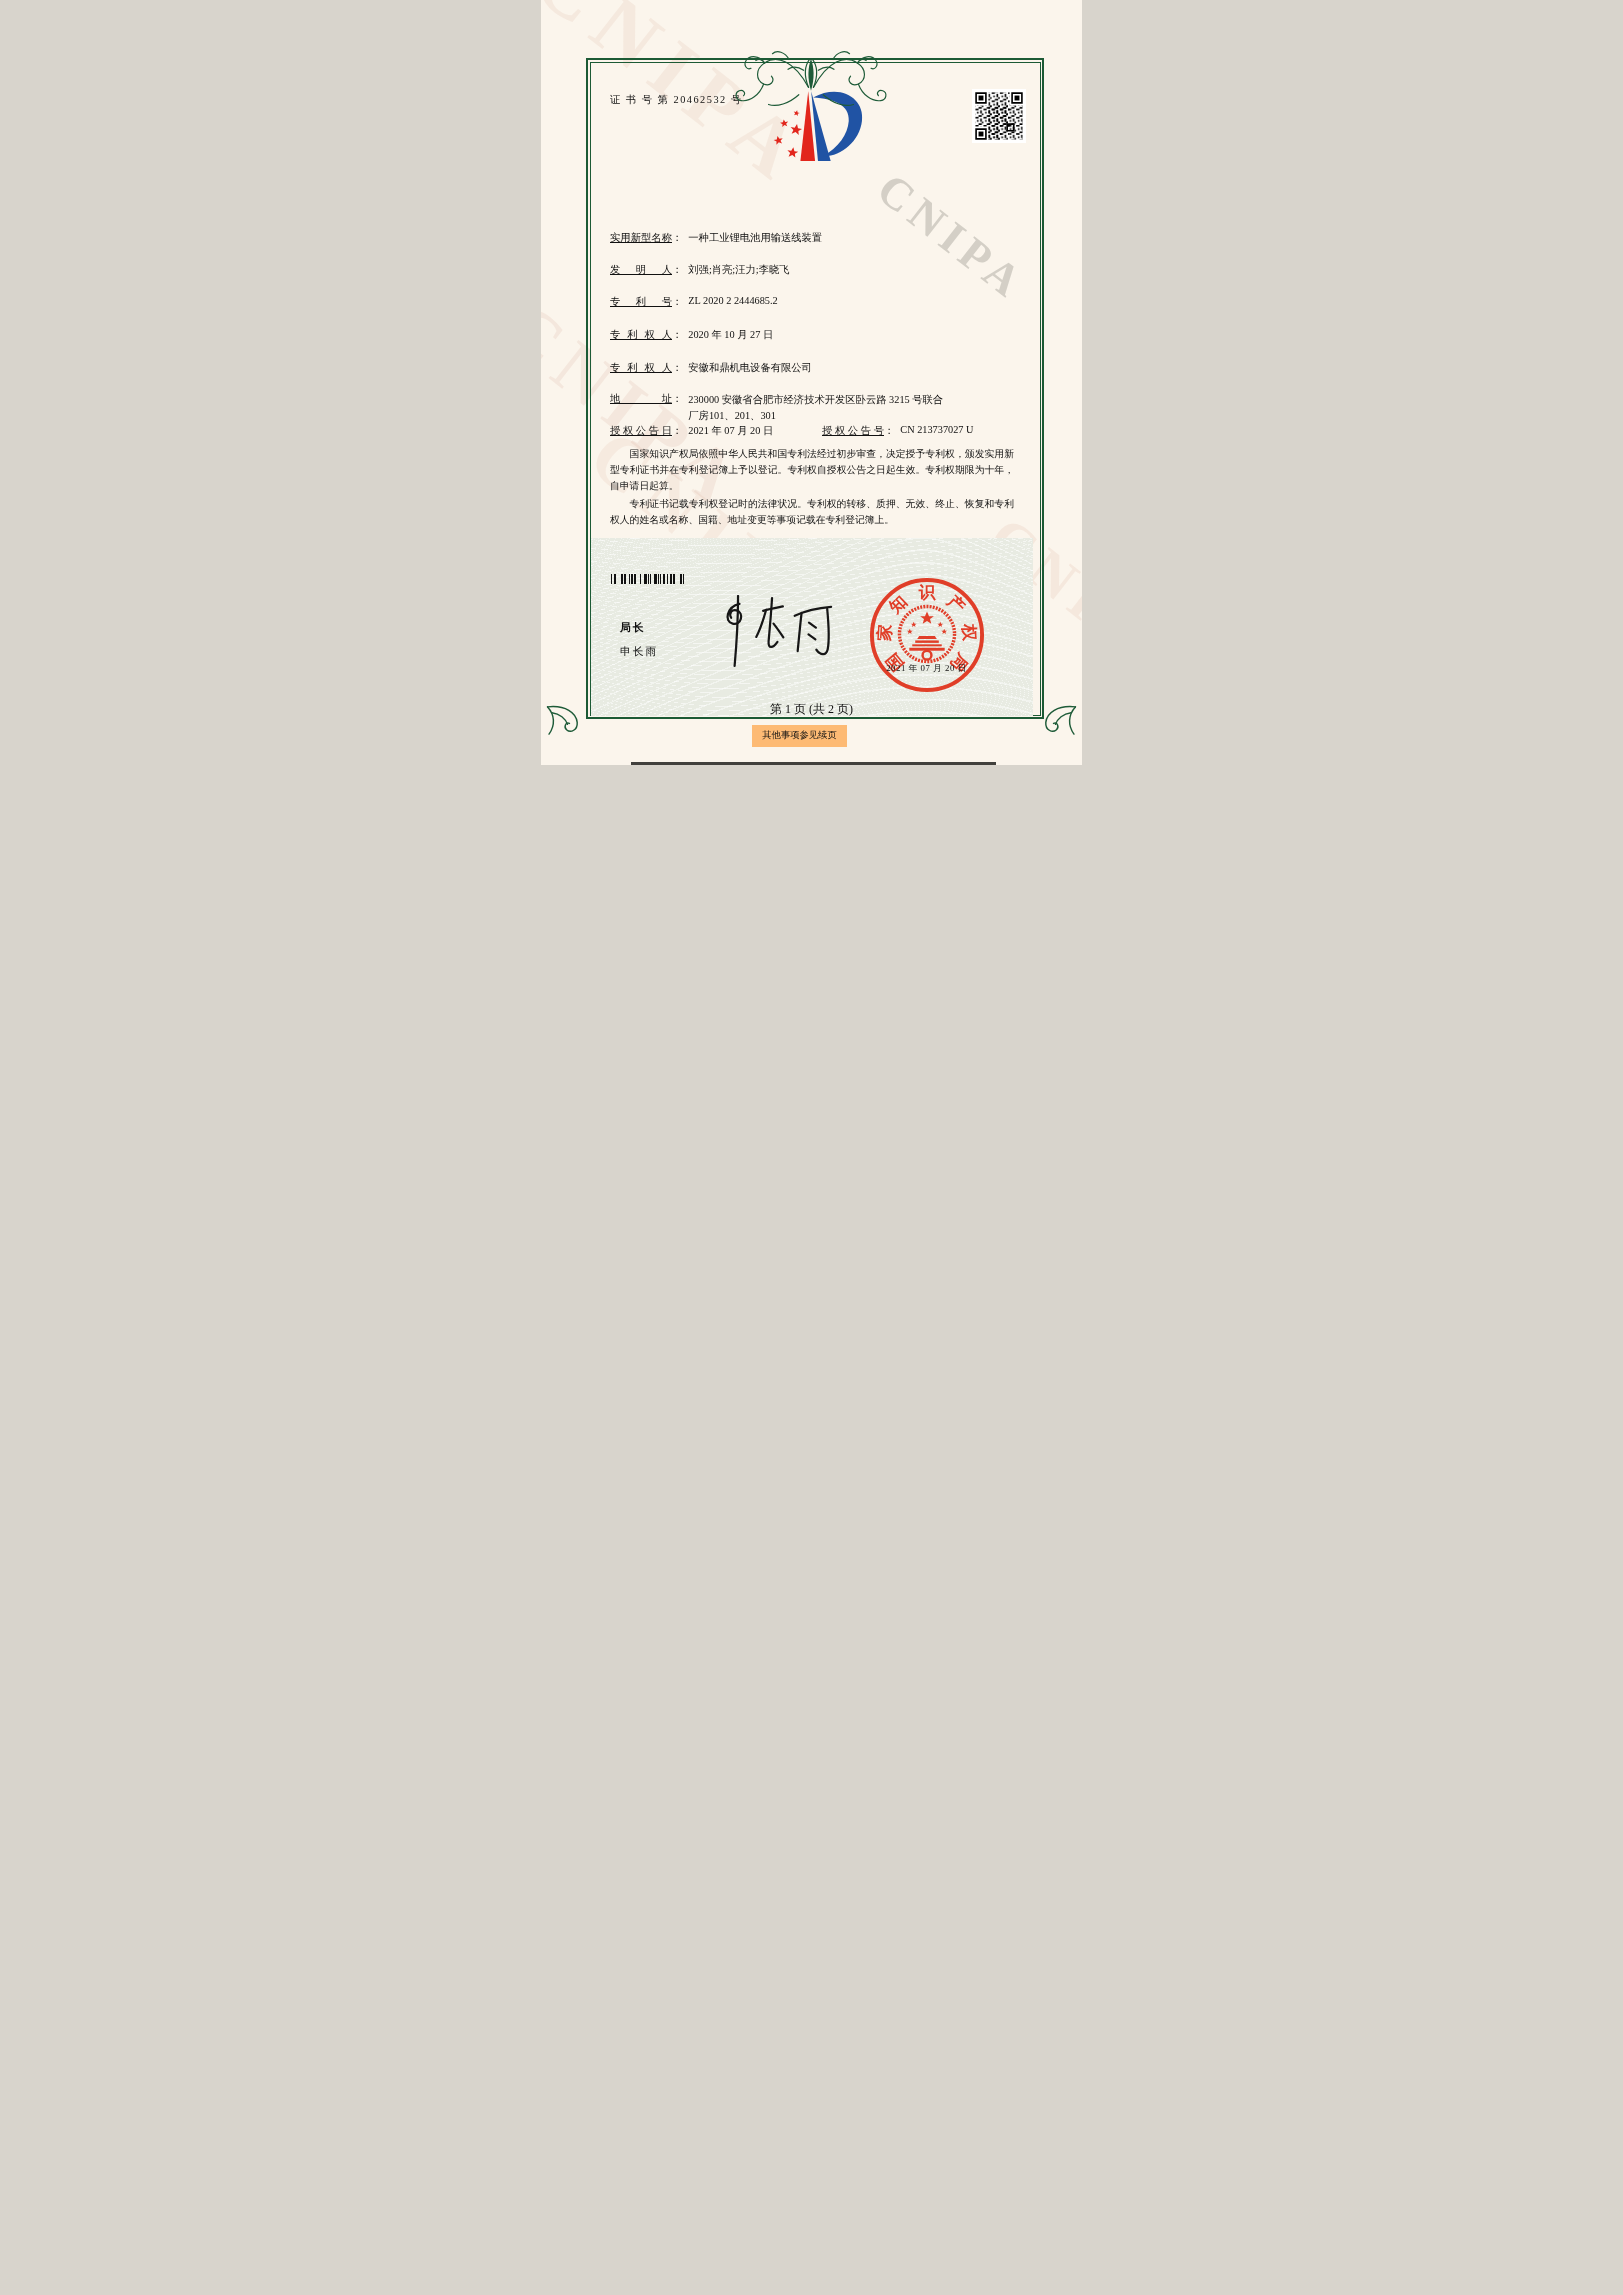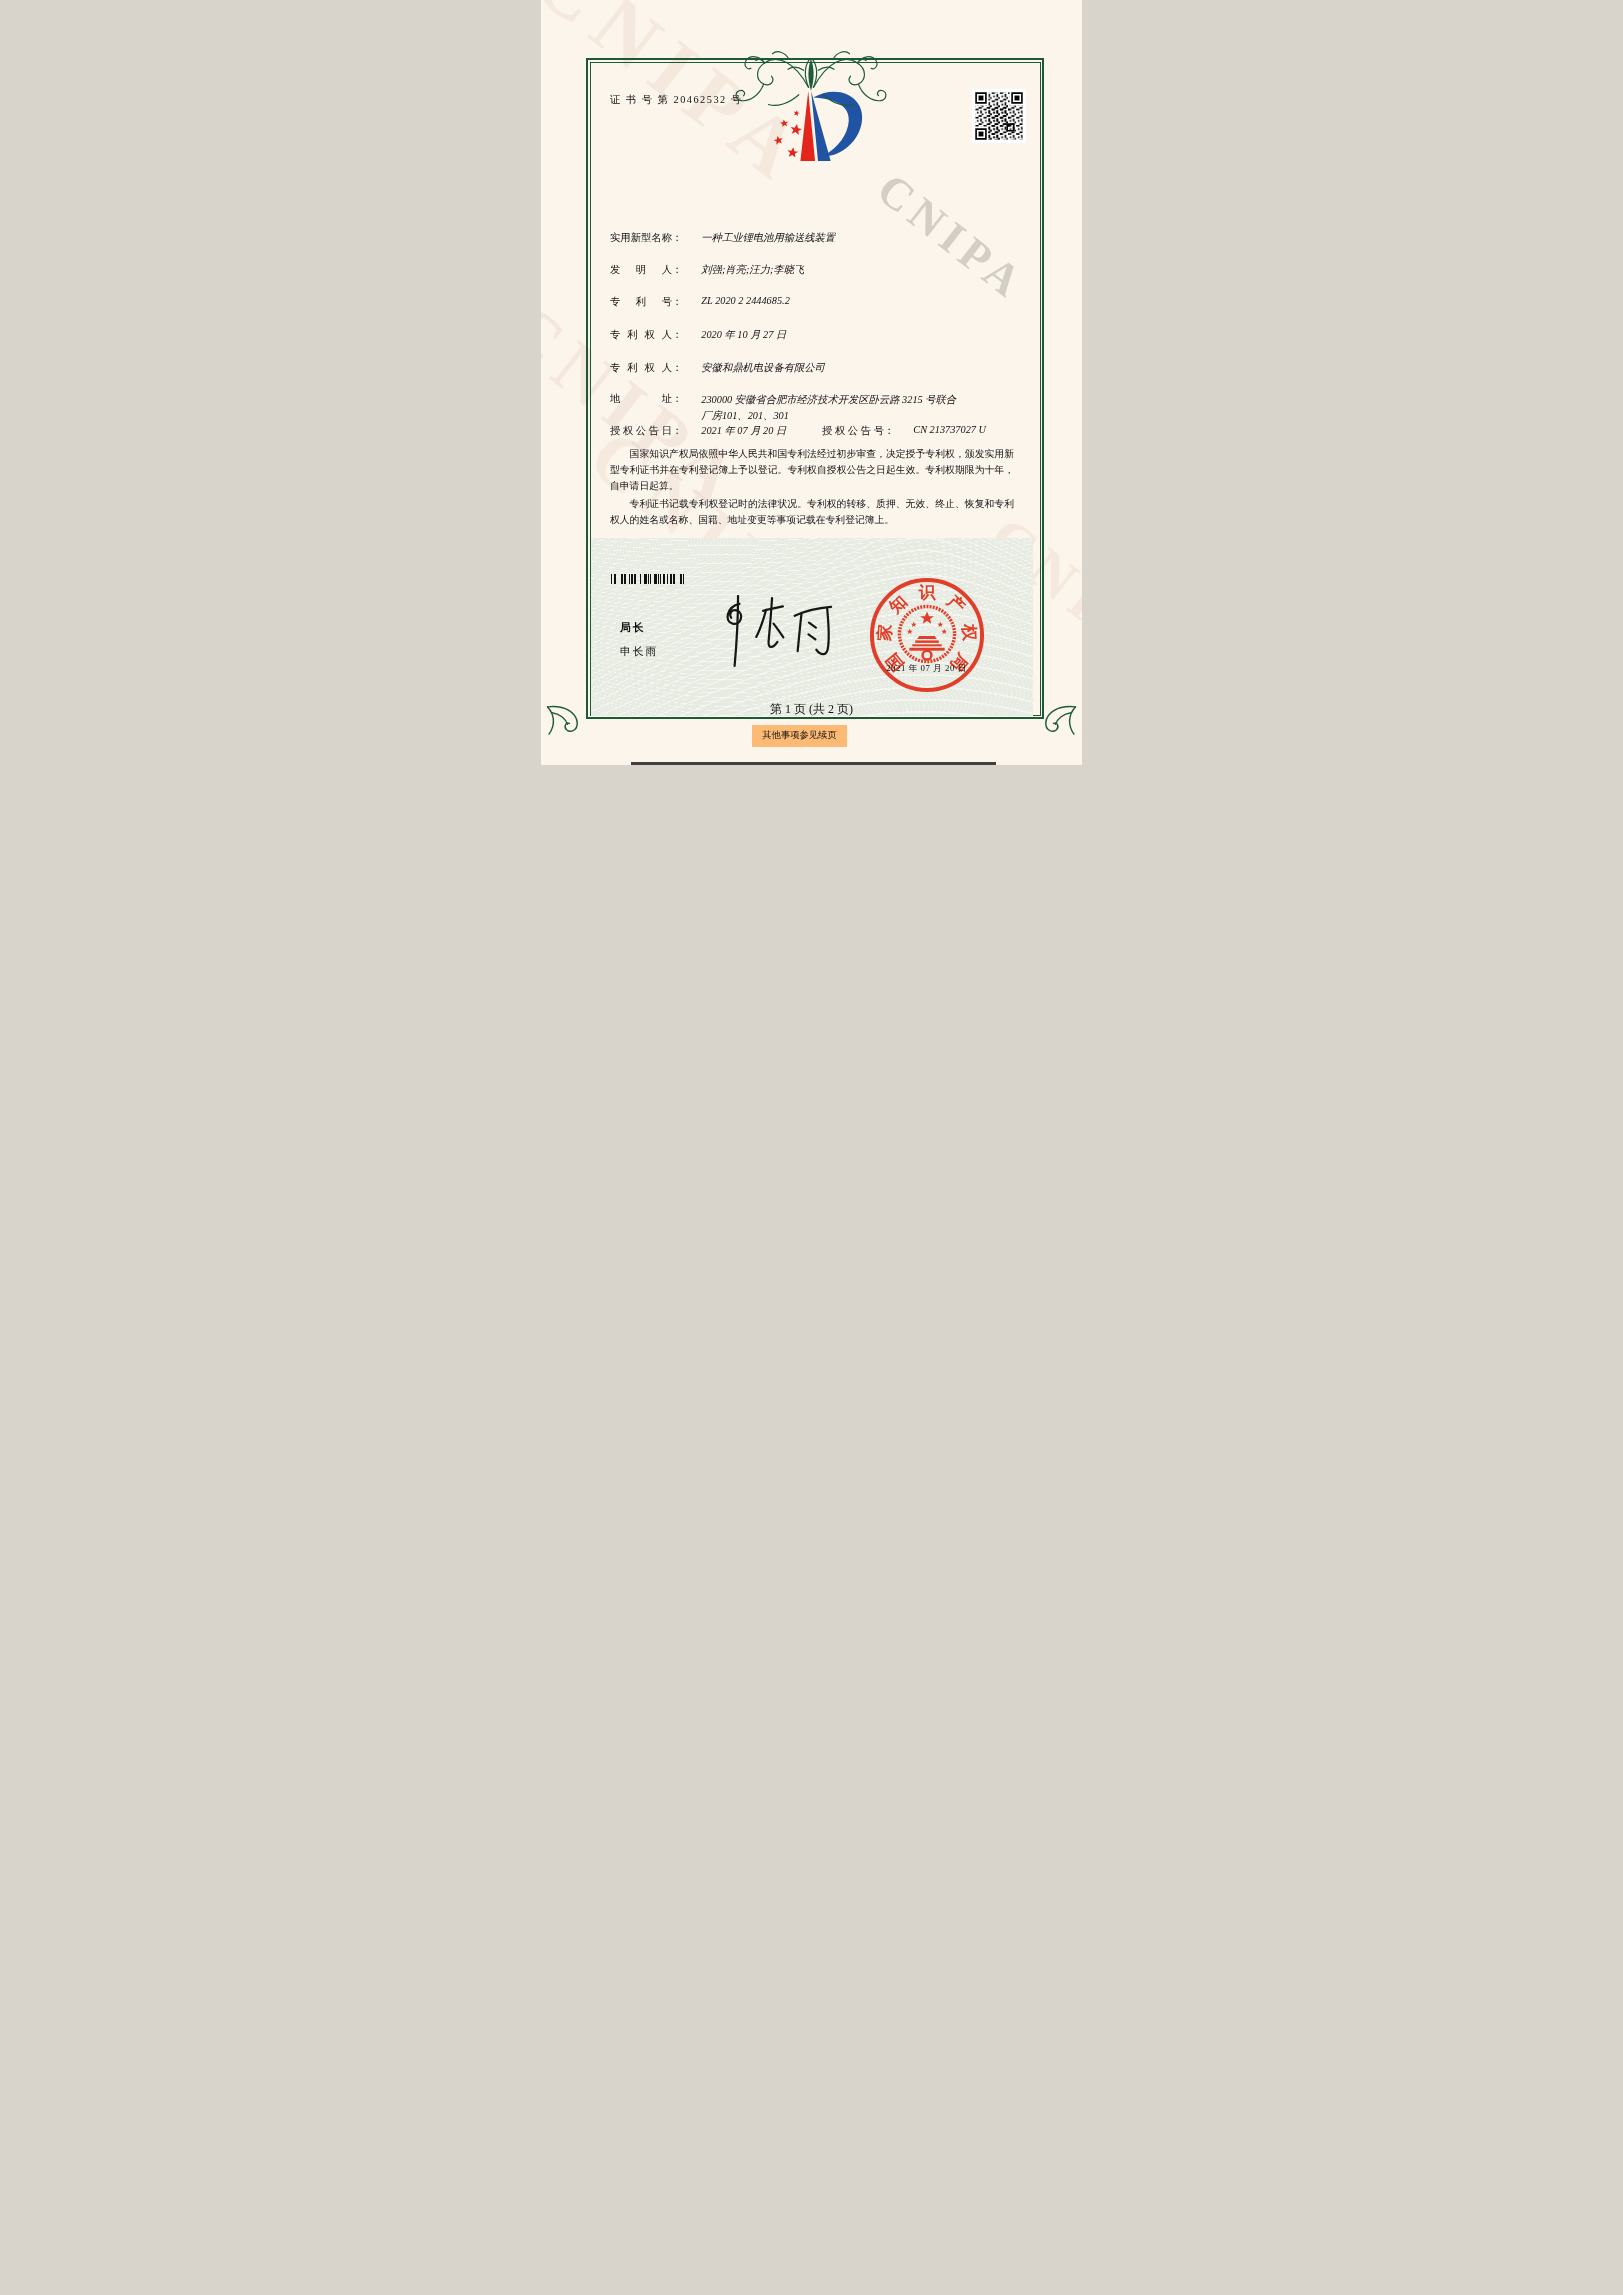--- a/index.html
+++ b/index.html
@@ -23,23 +23,23 @@
     background-image:
       repeating-radial-gradient(ellipse 140% 70% at 30% 115%, rgba(255,255,255,.55) 0 0.8px, rgba(255,255,255,0) 0.8px 6.4px),
       repeating-radial-gradient(ellipse 140% 70% at 75% -15%, rgba(255,255,255,.45) 0 0.8px, rgba(255,255,255,0) 0.8px 5.4px);
   }
   .certno{position:absolute;left:69px;top:93px;font-size:10.3px;letter-spacing:1.5px;z-index:2;}
   .logo{position:absolute;left:225px;top:79px;z-index:2;}
   .qrbox{position:absolute;left:431px;top:89px;width:54px;height:54px;background:#fff;z-index:2;}
   .title{position:absolute;left:0;top:161px;width:541px;text-align:center;
          font-size:24.5px;font-weight:bold;letter-spacing:5.9px;z-index:2;}
   .frow{position:absolute;left:69px;font-size:10.3px;z-index:2;white-space:nowrap;}
-  .flabel{display:inline-block;width:62px;text-align:justify;text-align-last:justify;vertical-align:top;}
+  .flabel{display:inline-block;width:62px;text-align:justify;text-align-last:justify;vertical-align:top;text-decoration:underline;}
   .fsep{display:inline-block;vertical-align:top;}
-  .fval{display:inline-block;margin-left:19px;vertical-align:top;font-style:italic;}
+  .fval{display:inline-block;margin-left:6px;vertical-align:top;}
   .addr .fval{white-space:normal;width:314px;line-height:15.7px;}
   .grant2{position:absolute;left:212px;top:0;}
   .para{position:absolute;left:69px;width:404px;font-size:9.8px;line-height:16px;
         text-align:justify;text-indent:2em;z-index:2;}
   .barcode{position:absolute;left:70px;top:574px;width:73px;height:10.3px;z-index:2;
     background-image:
       repeating-linear-gradient(90deg,#111 0 1px,transparent 1px 1.5px,#111 1.5px 2px,transparent 2px 3.4px,#111 3.4px 5.4px,transparent 5.4px 5.9px,#111 5.9px 6.4px,transparent 6.4px 7.9px,#111 7.9px 8.3px,transparent 8.3px 9.8px),
       repeating-linear-gradient(90deg,transparent 0 14.2px,#111 14.2px 15px,transparent 15px 18px,#111 18px 18.7px,transparent 18.7px 21px);}
   .dtitle{position:absolute;left:79px;top:621px;font-size:10.8px;letter-spacing:2px;z-index:2;font-weight:bold;}
   .dname{position:absolute;left:79px;top:645px;font-size:10.8px;letter-spacing:2px;z-index:2;}

